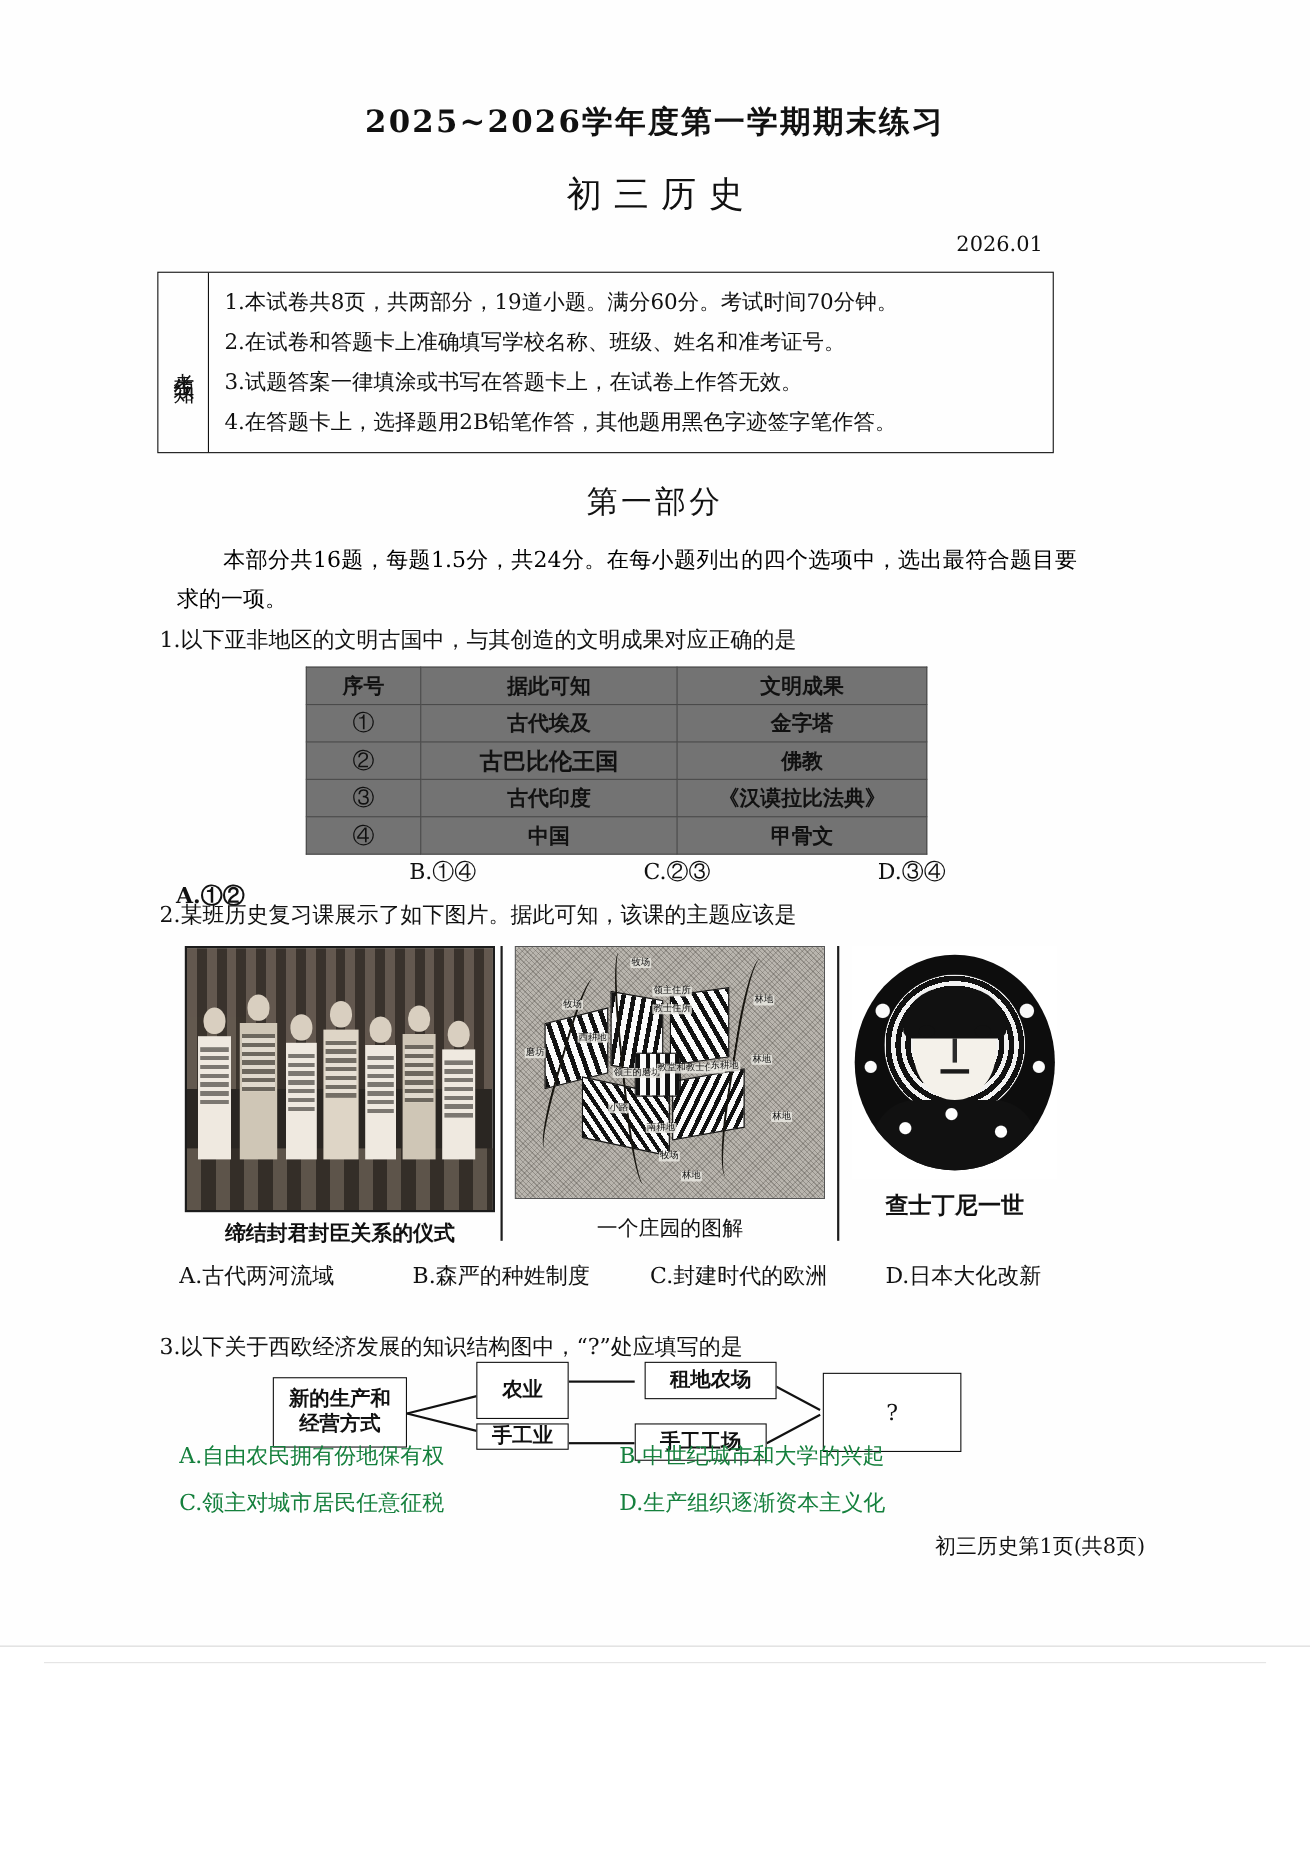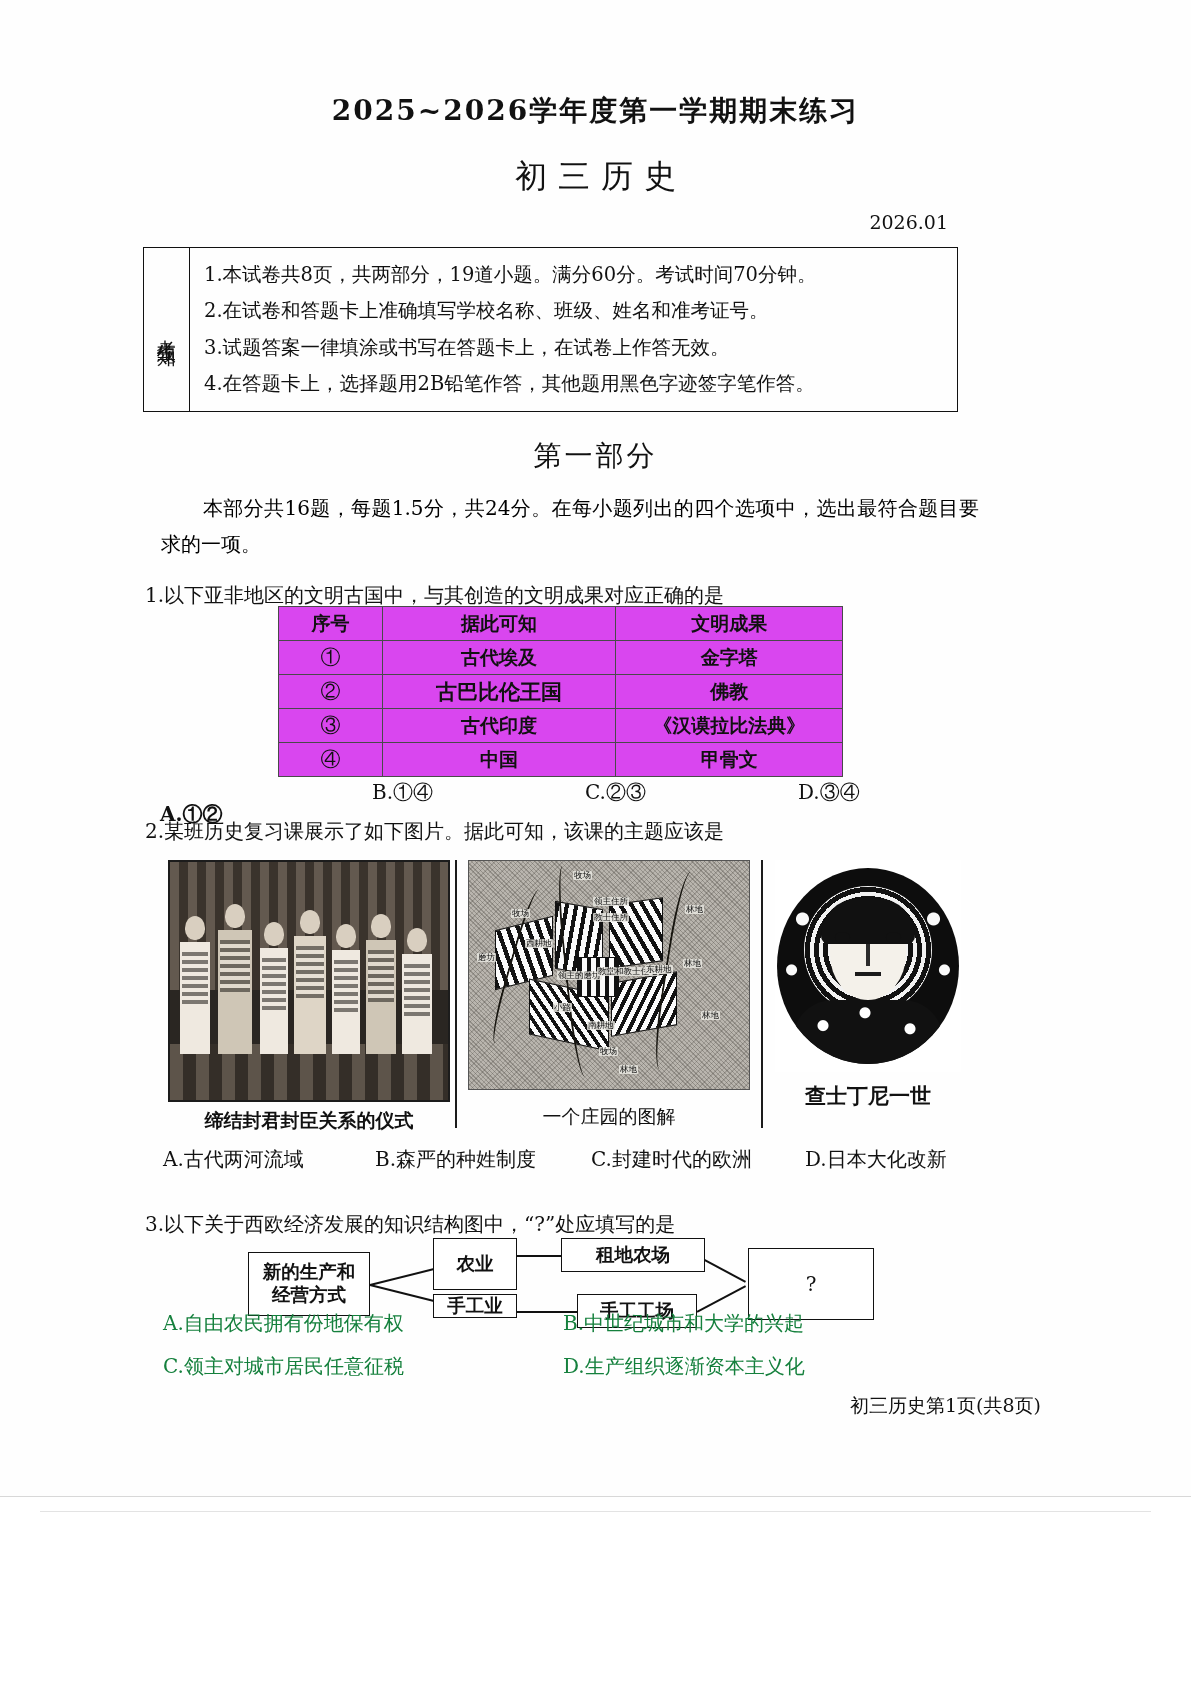--- a/index.html
+++ b/index.html
@@ -138,21 +138,21 @@
 
   
   .q-stem {
     position: absolute;
     font-family: "DejaVu Serif", "Liberation Serif", serif;
     font-size: 20px;
     line-height: 1.6;
     color: #111;
     white-space: nowrap;
   }
-  .q1-stem { left: 145px; top: 579px; }
+  .q1-stem { left: 145px; top: 565px; }
   .q2-stem { left: 145px; top: 815px; }
   .q3-stem { left: 145px; top: 1208px; }
 
   .opt-row {
     position: absolute;
     font-family: "DejaVu Serif", "Liberation Serif", serif;
     font-size: 20px;
     color: #111;
     display: flex;
   }
@@ -184,21 +184,21 @@
   }
   .q3-opts .opt { white-space: nowrap; }
 
   
   .civ-table {
     position: absolute;
     left: 278px; top: 606px;
     width: 565px;
     border-collapse: collapse;
     font-family: "DejaVu Serif", "Liberation Serif", serif;
-    background: #d946ef;
+    background: #737373;
     padding-left: 33px;
   }
   .civ-table th, .civ-table td {
     border: 1.3px solid #4a4a4a;
     text-align: center;
     font-size: 19px;
     height: 31px;
     color: #111;
     font-weight: bold;
   }
@@ -388,21 +388,21 @@
     font-family: "DejaVu Serif", "Liberation Serif", serif;
     font-weight: bold;
     font-size: 18.5px;
     line-height: 1.22;
     color: #111;
     box-sizing: border-box;
   }
   .sbox-root { left: 8px; top: 14px; width: 122px; height: 64px; padding: 2px; }
   .sbox-agri { left: 193px; top: 0; width: 84px; height: 52px; }
   .sbox-craft { left: 193px; top: 56px; width: 84px; height: 24px; }
-  .sbox-farm  { left: 321px; top: 0; width: 144px; height: 34px; }
+  .sbox-farm  { left: 346px; top: 0; width: 120px; height: 34px; }
   .sbox-manu  { left: 337px; top: 56px; width: 120px; height: 34px; }
   .sbox-q     { left: 508px; top: 10px; width: 126px; height: 72px; font-weight: normal; font-size: 20px; }
   .sline { position: absolute; background: #111; height: 1.8px; transform-origin: 0 50%; }
 
   
   .page-footer {
     position: absolute;
     right: 150px; top: 1393px;
     font-family: "DejaVu Serif", "Liberation Serif", serif;
     font-size: 19px;

